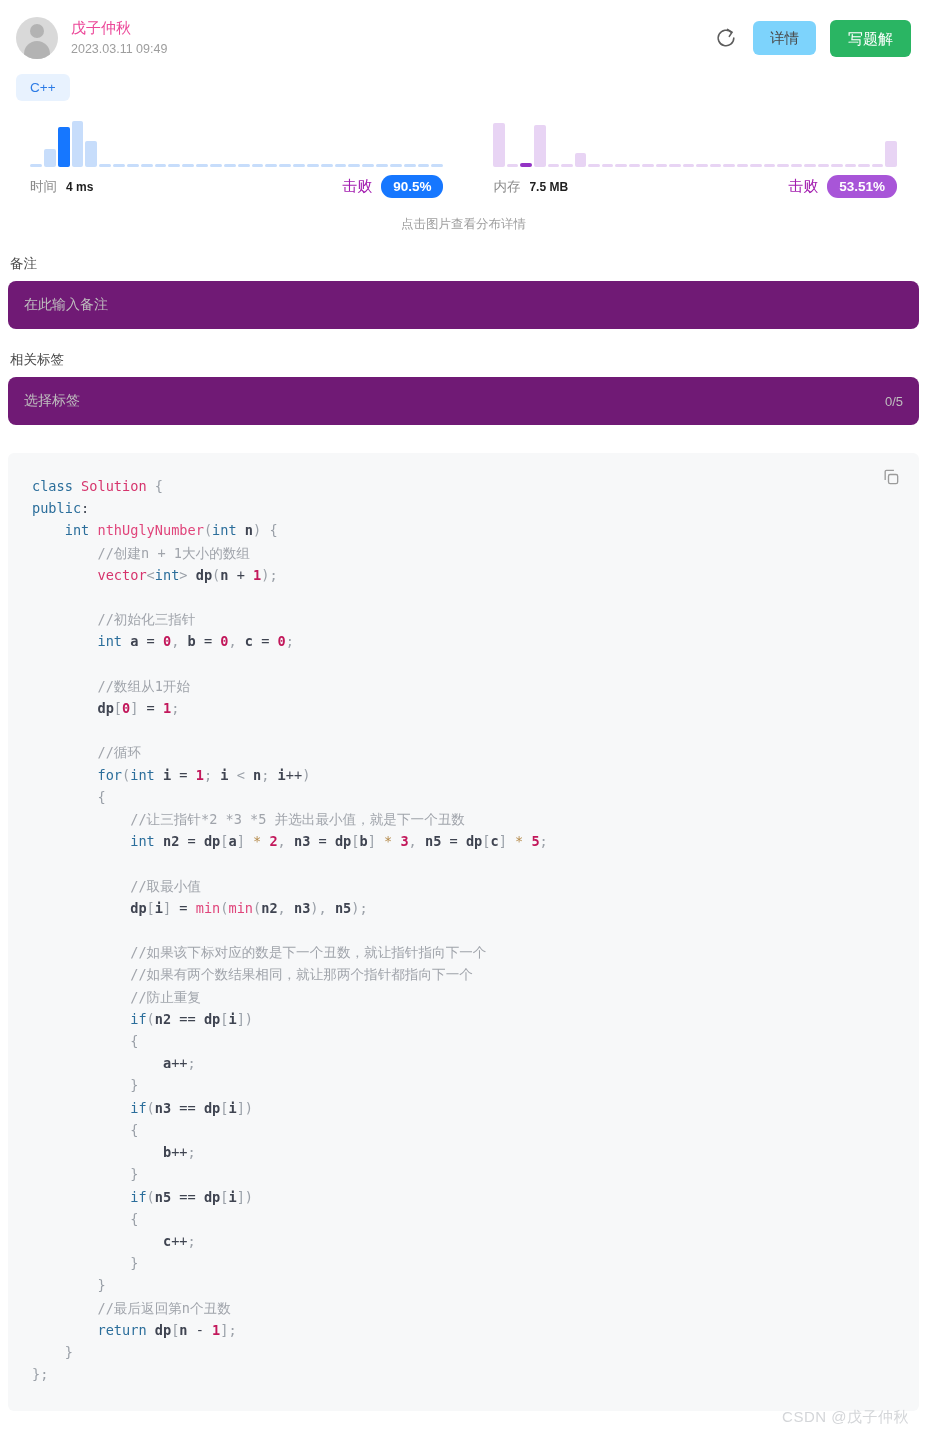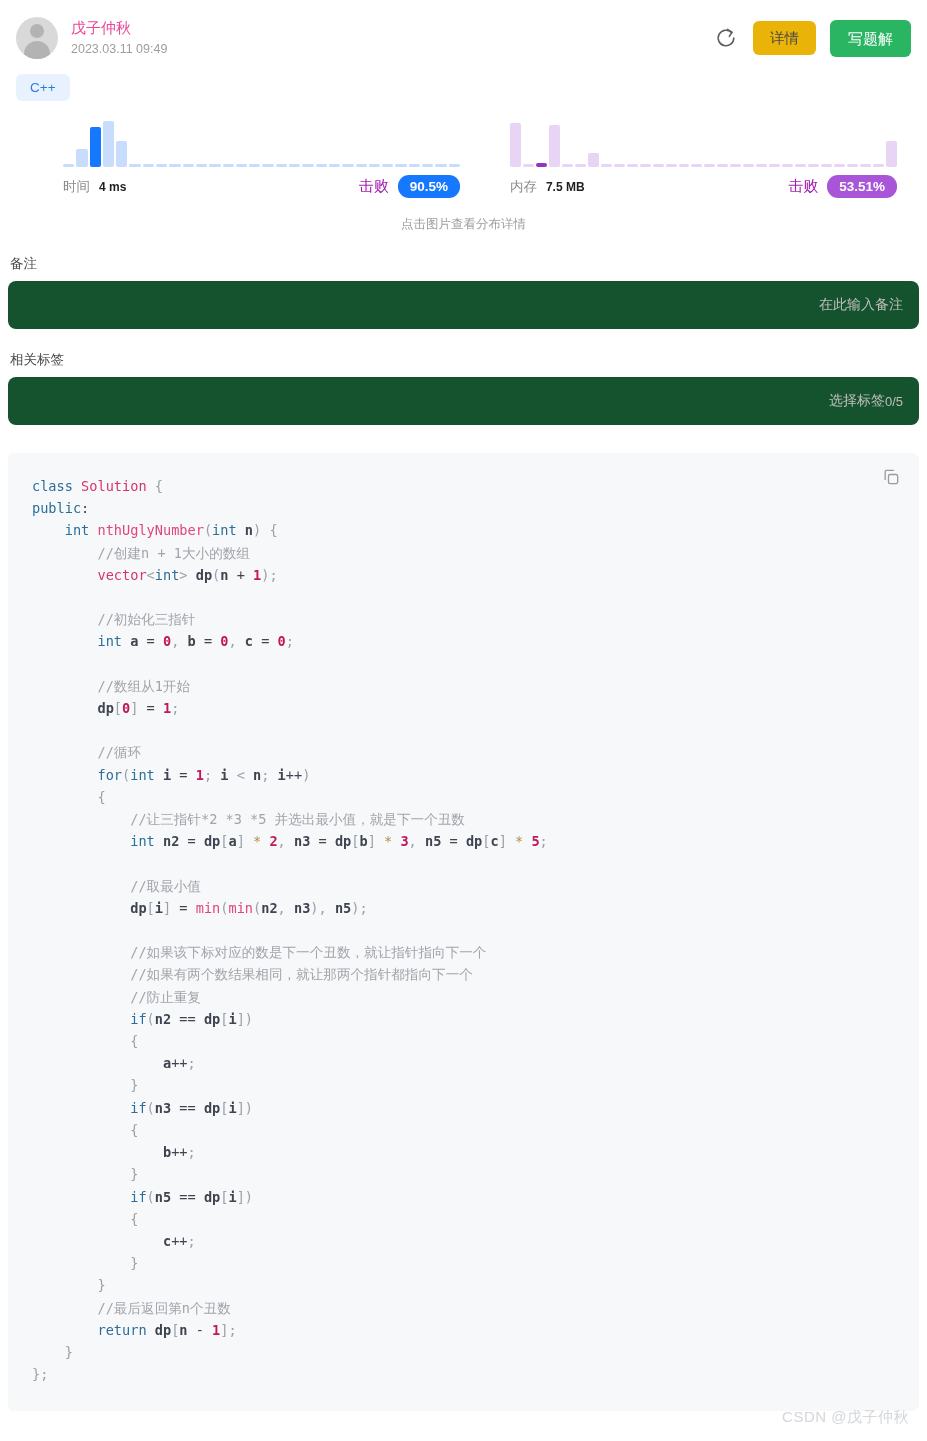--- a/index.html
+++ b/index.html
@@ -36,33 +36,33 @@
   .user-date { font-size: 12.5px; color: #9e9e9e; line-height: 18px; margin-top: 2px; }
   .header-spacer { flex: 1 1 auto; }
   .header-actions { display:flex; align-items:center; gap: 14px; }
   .refresh-icon { width: 26px; height: 26px; color:#5c5c5c; cursor:pointer;
       display:flex; align-items:center; justify-content:center; }
   .btn {
     border: none; border-radius: 6px; cursor: pointer;
     font-family: inherit; font-size: 14.5px; line-height: 1;
     padding: 10px 17px;
   }
-  .btn-detail { background:#eab308; color:#4a4a4a; }
+  .btn-detail { background:#7dd3fc; color:#4a4a4a; }
   .btn-solution { background:#2ab563; color:#ffffff; padding: 11px 18px; font-size:15px;}
 
   
   .lang-row { padding: 12px 16px 0 16px; }
   .lang-tag {
     display:inline-block; background:#e8f2fe; color:#2c7be5;
     font-size: 13.5px; padding: 6px 14px; border-radius: 6px;
   }
 
   
   .stats {
-    display: flex; padding: 18px 16px 0 16px; gap: 12px; margin-left: 33px;
+    display: flex; padding: 18px 16px 0 16px; gap: 12px;
   }
   .stat-card { flex: 1 1 50%; position: relative; }
   .stat-card.mem { padding-left: 10px; }
   .hist {
     height: 48px; display: flex; align-items: flex-end; gap: 2px;
     padding-left: 14px; padding-right: 14px;
   }
   .bar { flex: 1 1 auto; border-radius: 2px; min-height: 3px; }
   .stat-labels {
     display: flex; align-items: center; padding: 8px 14px 0 14px;
@@ -79,23 +79,23 @@
     text-align: center; font-size: 12.5px; color: #9e9e9e;
     margin-top: 18px;
   }
 
   
   .section { padding: 0 8px; }
   .field-label {
     font-size: 13.5px; color: #4a4a4a; margin: 22px 0 8px 0; padding-left:2px;
   }
   .field-box {
-    background: #14532d; border-radius: 8px; height: 48px;
+    background: #701a75; border-radius: 8px; height: 48px;
     display: flex; align-items: center; padding: 0 16px;
-    font-size: 14px; color: #bfbfbf; cursor: text; text-align: right;
+    font-size: 14px; color: #bfbfbf; cursor: text;
   }
   .field-box.notes { height: 48px; }
   .field-grow { flex: 1 1 auto; }
   .counter { font-size: 13px; color: #bfbfbf; }
 
   
   .code-wrap {
     margin: 28px 8px 0 8px; background: #f7f8f9; border-radius: 6px;
     position: relative; padding: 22px 18px 26px 24px;
   }

